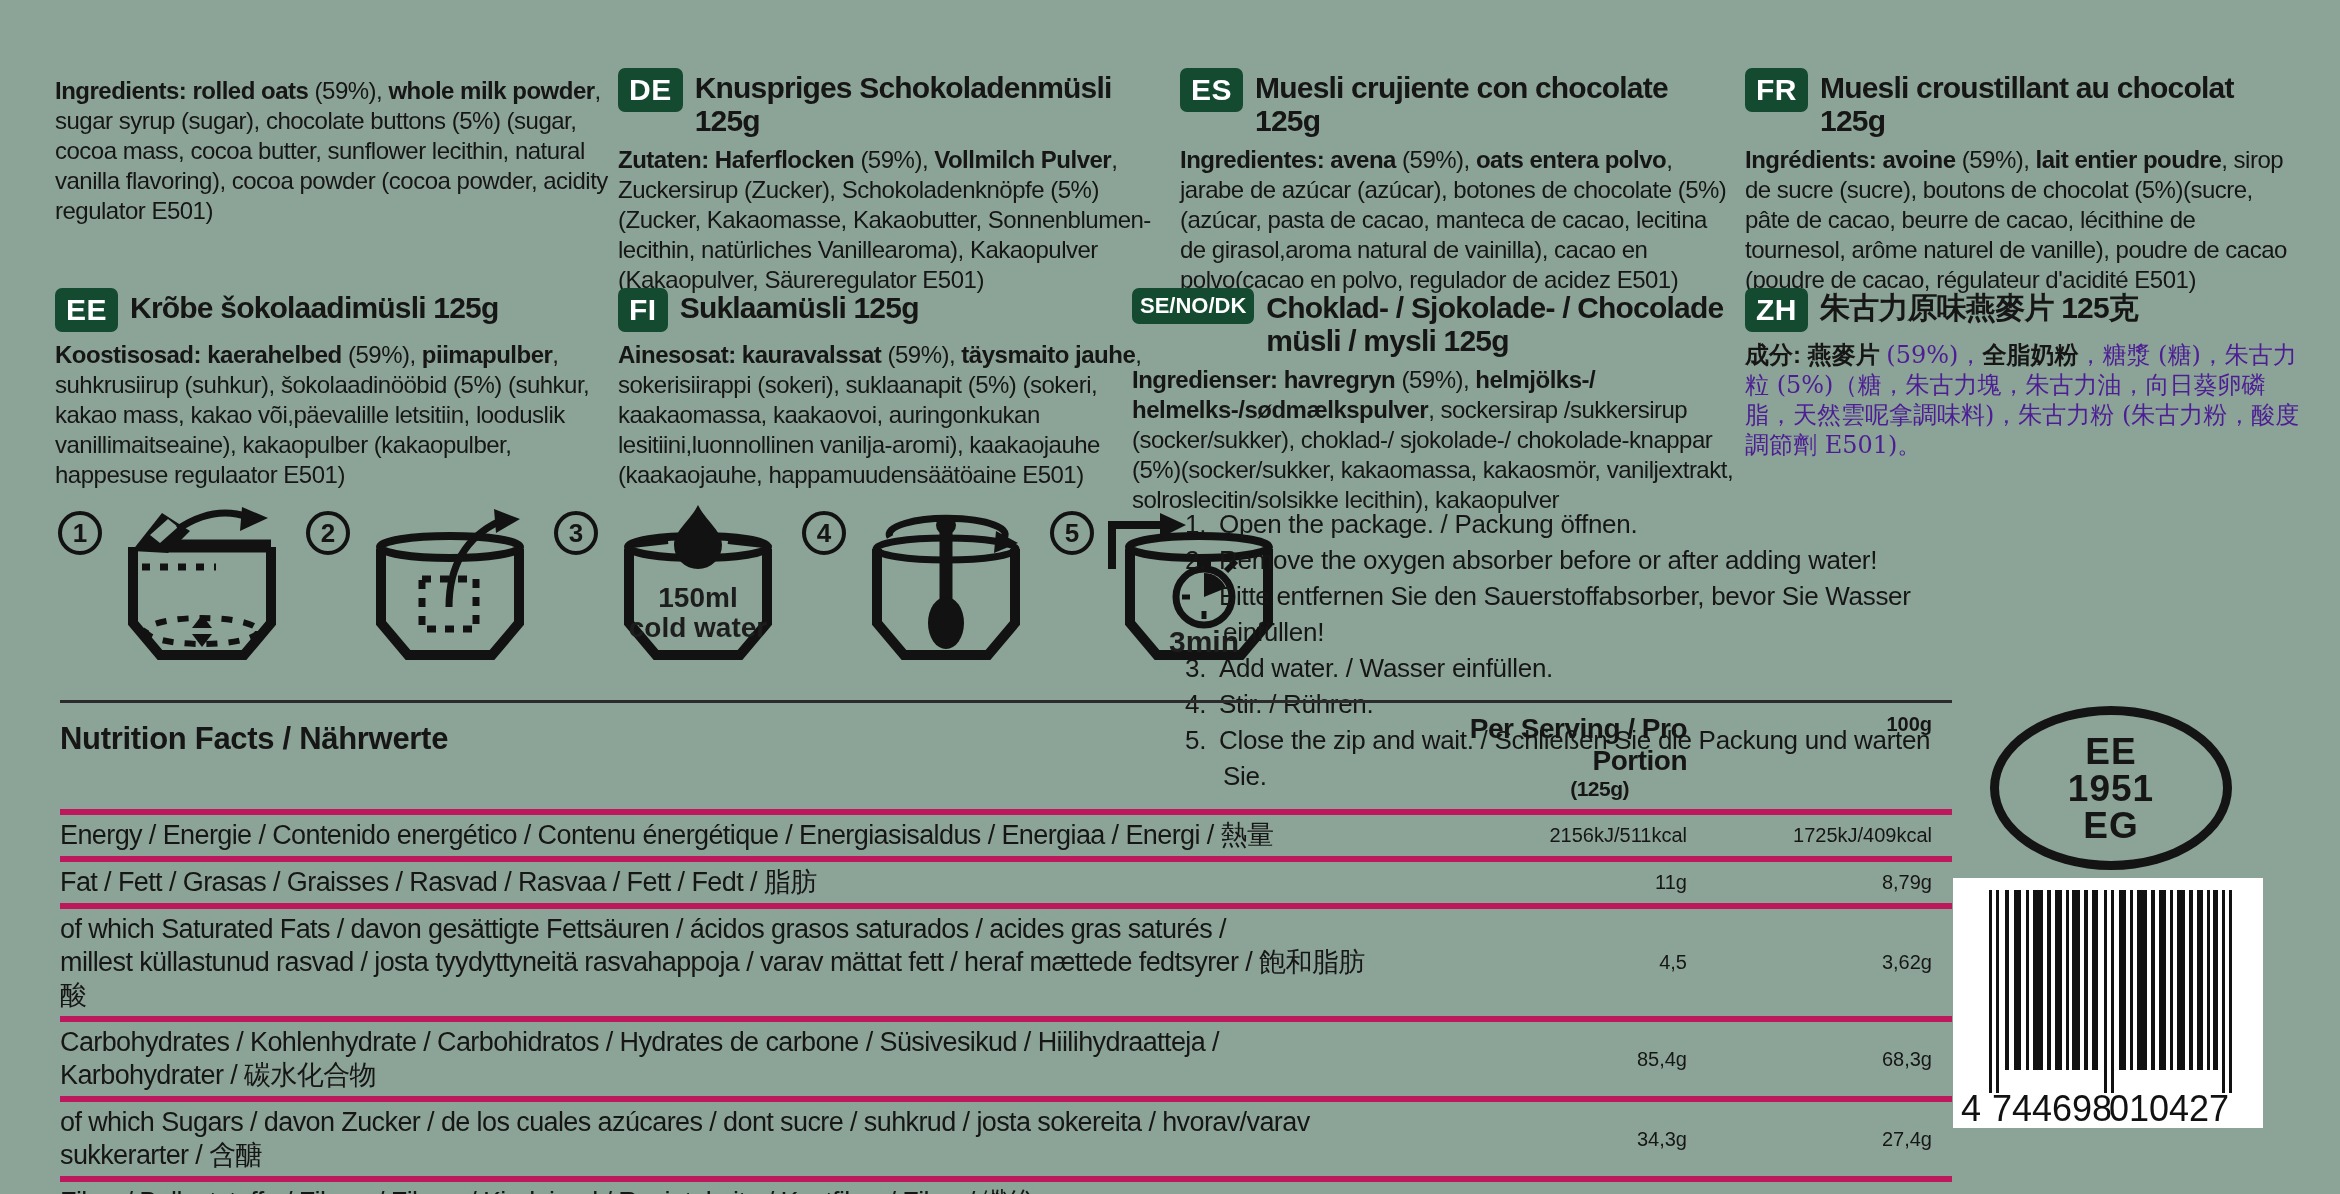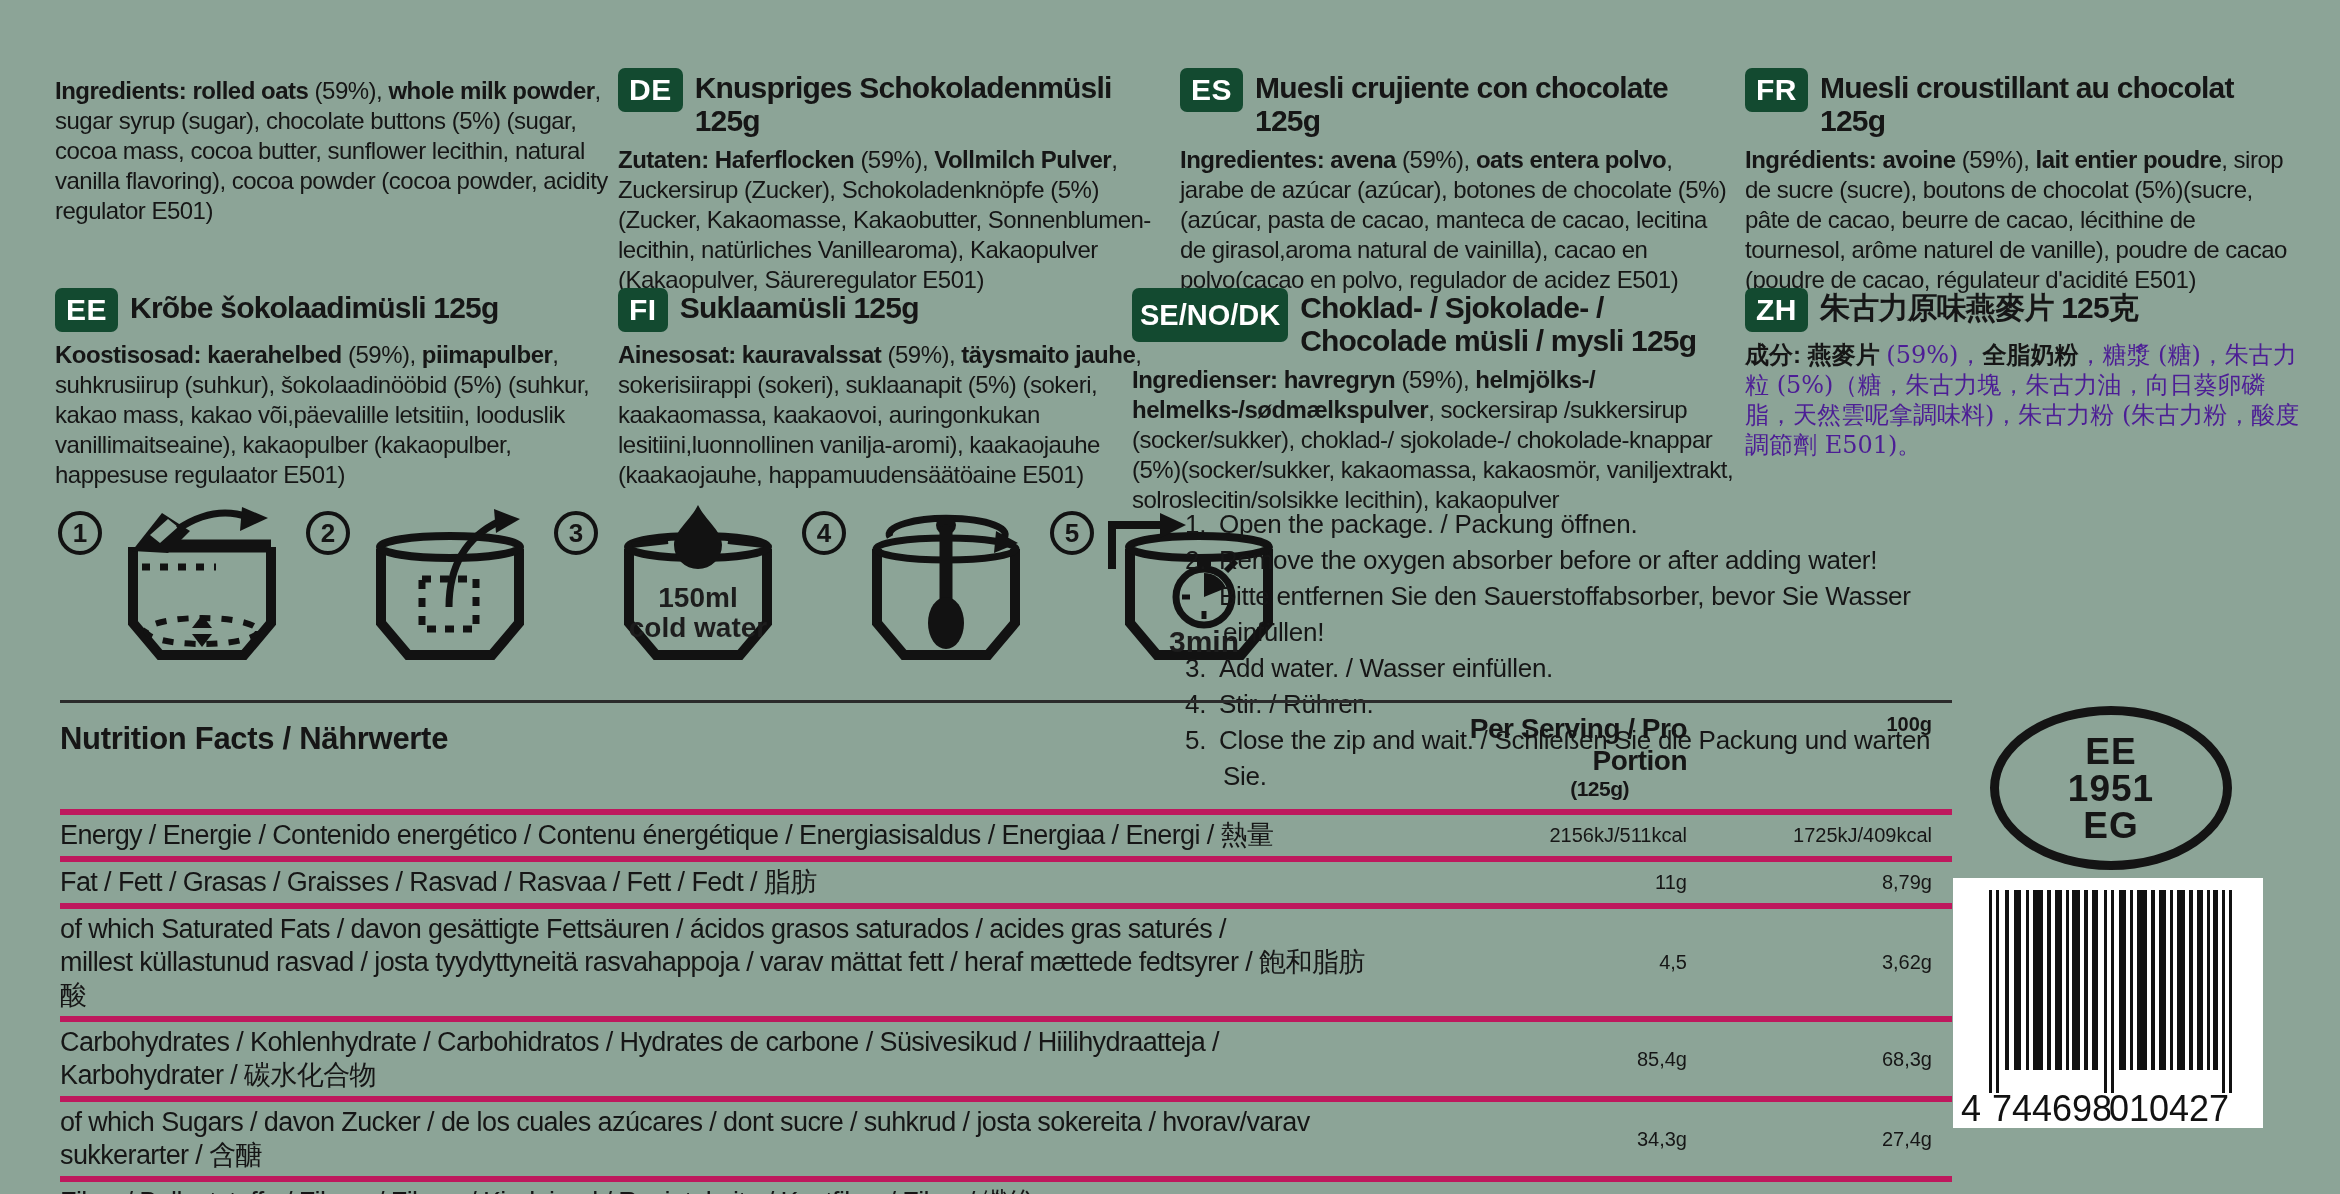--- a/index.html
+++ b/index.html
@@ -8,21 +8,21 @@
 
   
   .section{position:absolute;width:556px;}
   .sec-p0{left:55px;top:68px;}   .sec-p1{left:618px;top:68px;}
   .sec-p2{left:1180px;top:68px;} .sec-p3{left:1745px;top:68px;}
   .sec-p4{left:55px;top:288px;}  .sec-p5{left:618px;top:288px;}
   .sec-p6{left:1132px;top:288px;width:604px;} .sec-p7{left:1745px;top:288px;}
   .sec-head{display:flex;align-items:flex-start;gap:12px;}
   .badge{flex:0 0 auto;background:#134A30;color:#fff;font-weight:bold;font-size:30px;
          line-height:30px;padding:7px 11px;border-radius:7px;letter-spacing:.5px;}
-  .badge-sm{font-size:29px;line-height:24px;padding:15px 8px;letter-spacing:0;}
+  .badge-sm{font-size:22px;line-height:24px;padding:6px 8px;letter-spacing:0;}
   .sec-title{font-size:30px;font-weight:bold;letter-spacing:-.8px;line-height:33px;padding-top:3px;}
   .sec-body{margin:8px 0 0 0;font-size:24px;line-height:30px;letter-spacing:-.5px;}
   .seg-b{font-weight:bold;}
   .sec-zh .sec-body span:not(.seg-b){font-family:"DejaVu Serif",serif;color:#4c1d95;}
   .sec-zh .sec-body{letter-spacing:0;}
 
   
   .steps{position:absolute;left:58px;top:505px;width:1088px;display:flex;
          justify-content:space-between;align-items:flex-start;}
   .step{display:flex;align-items:flex-start;}

